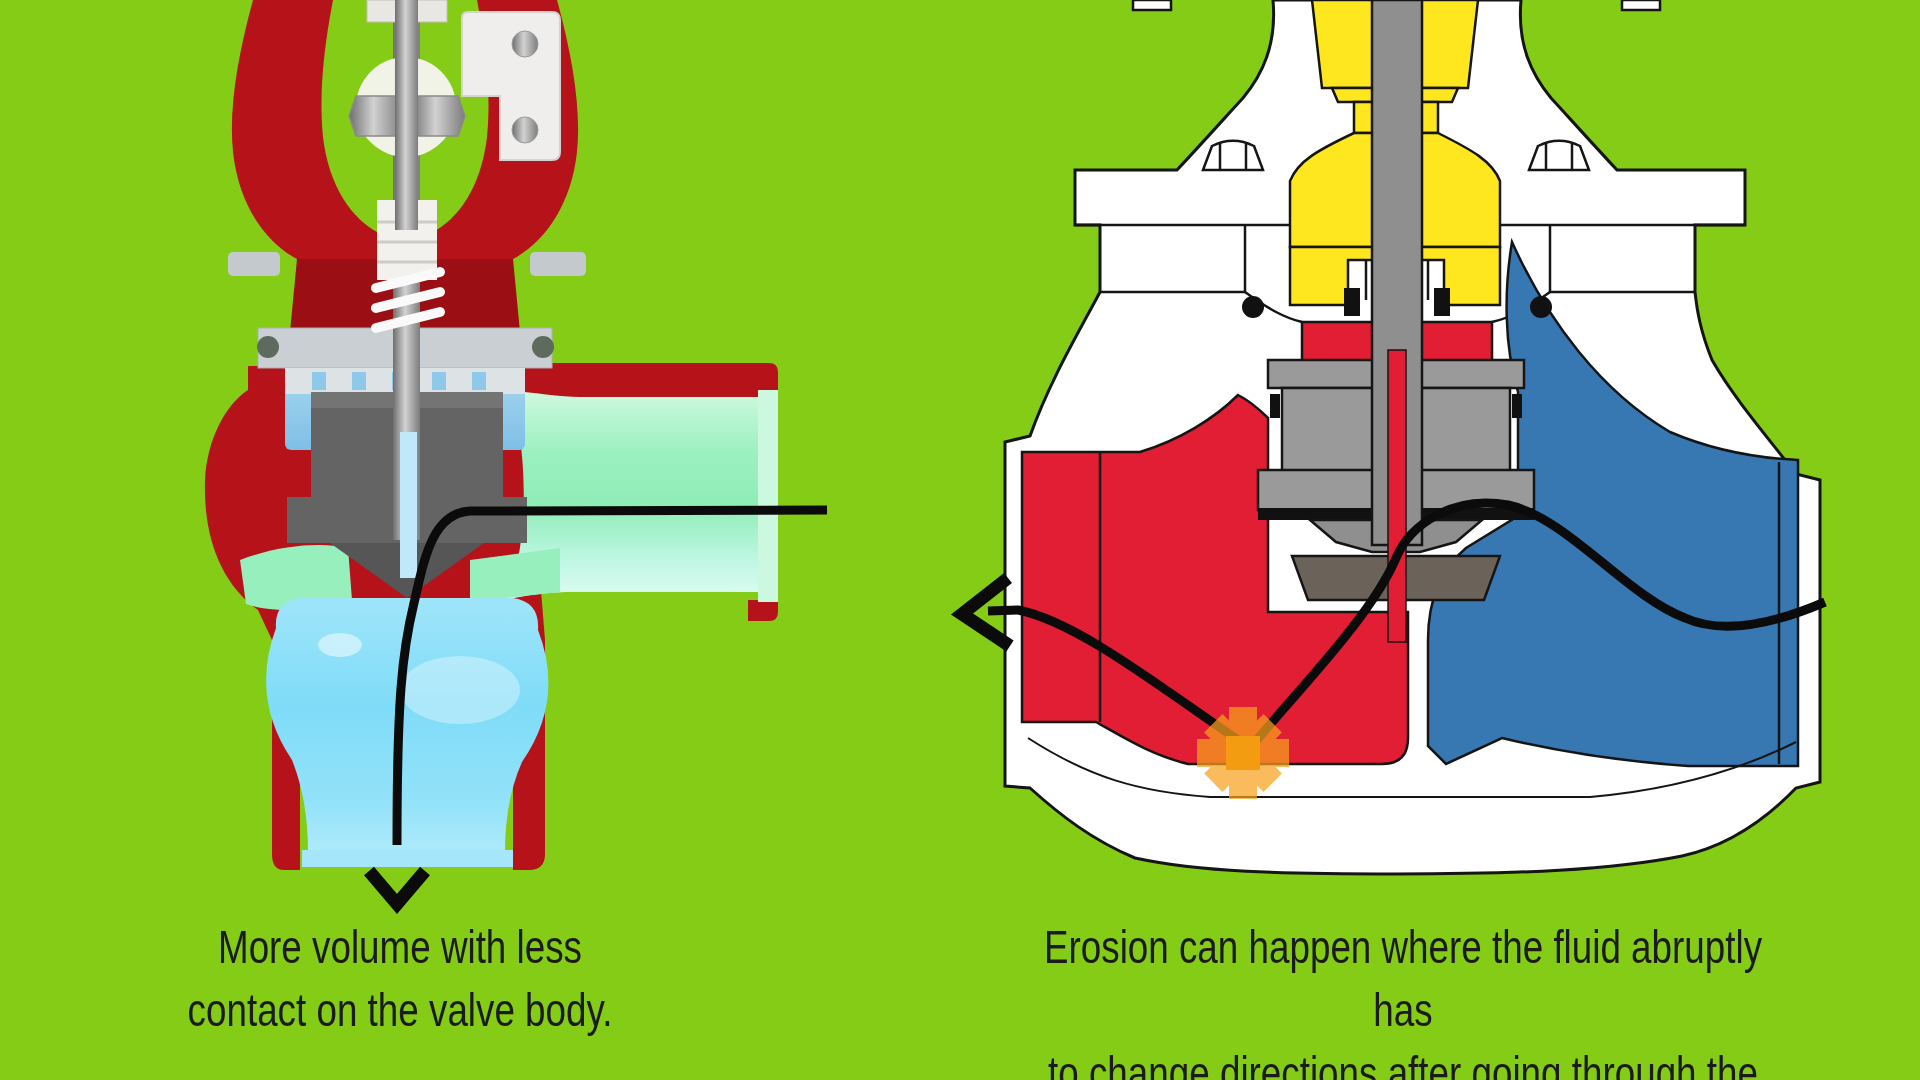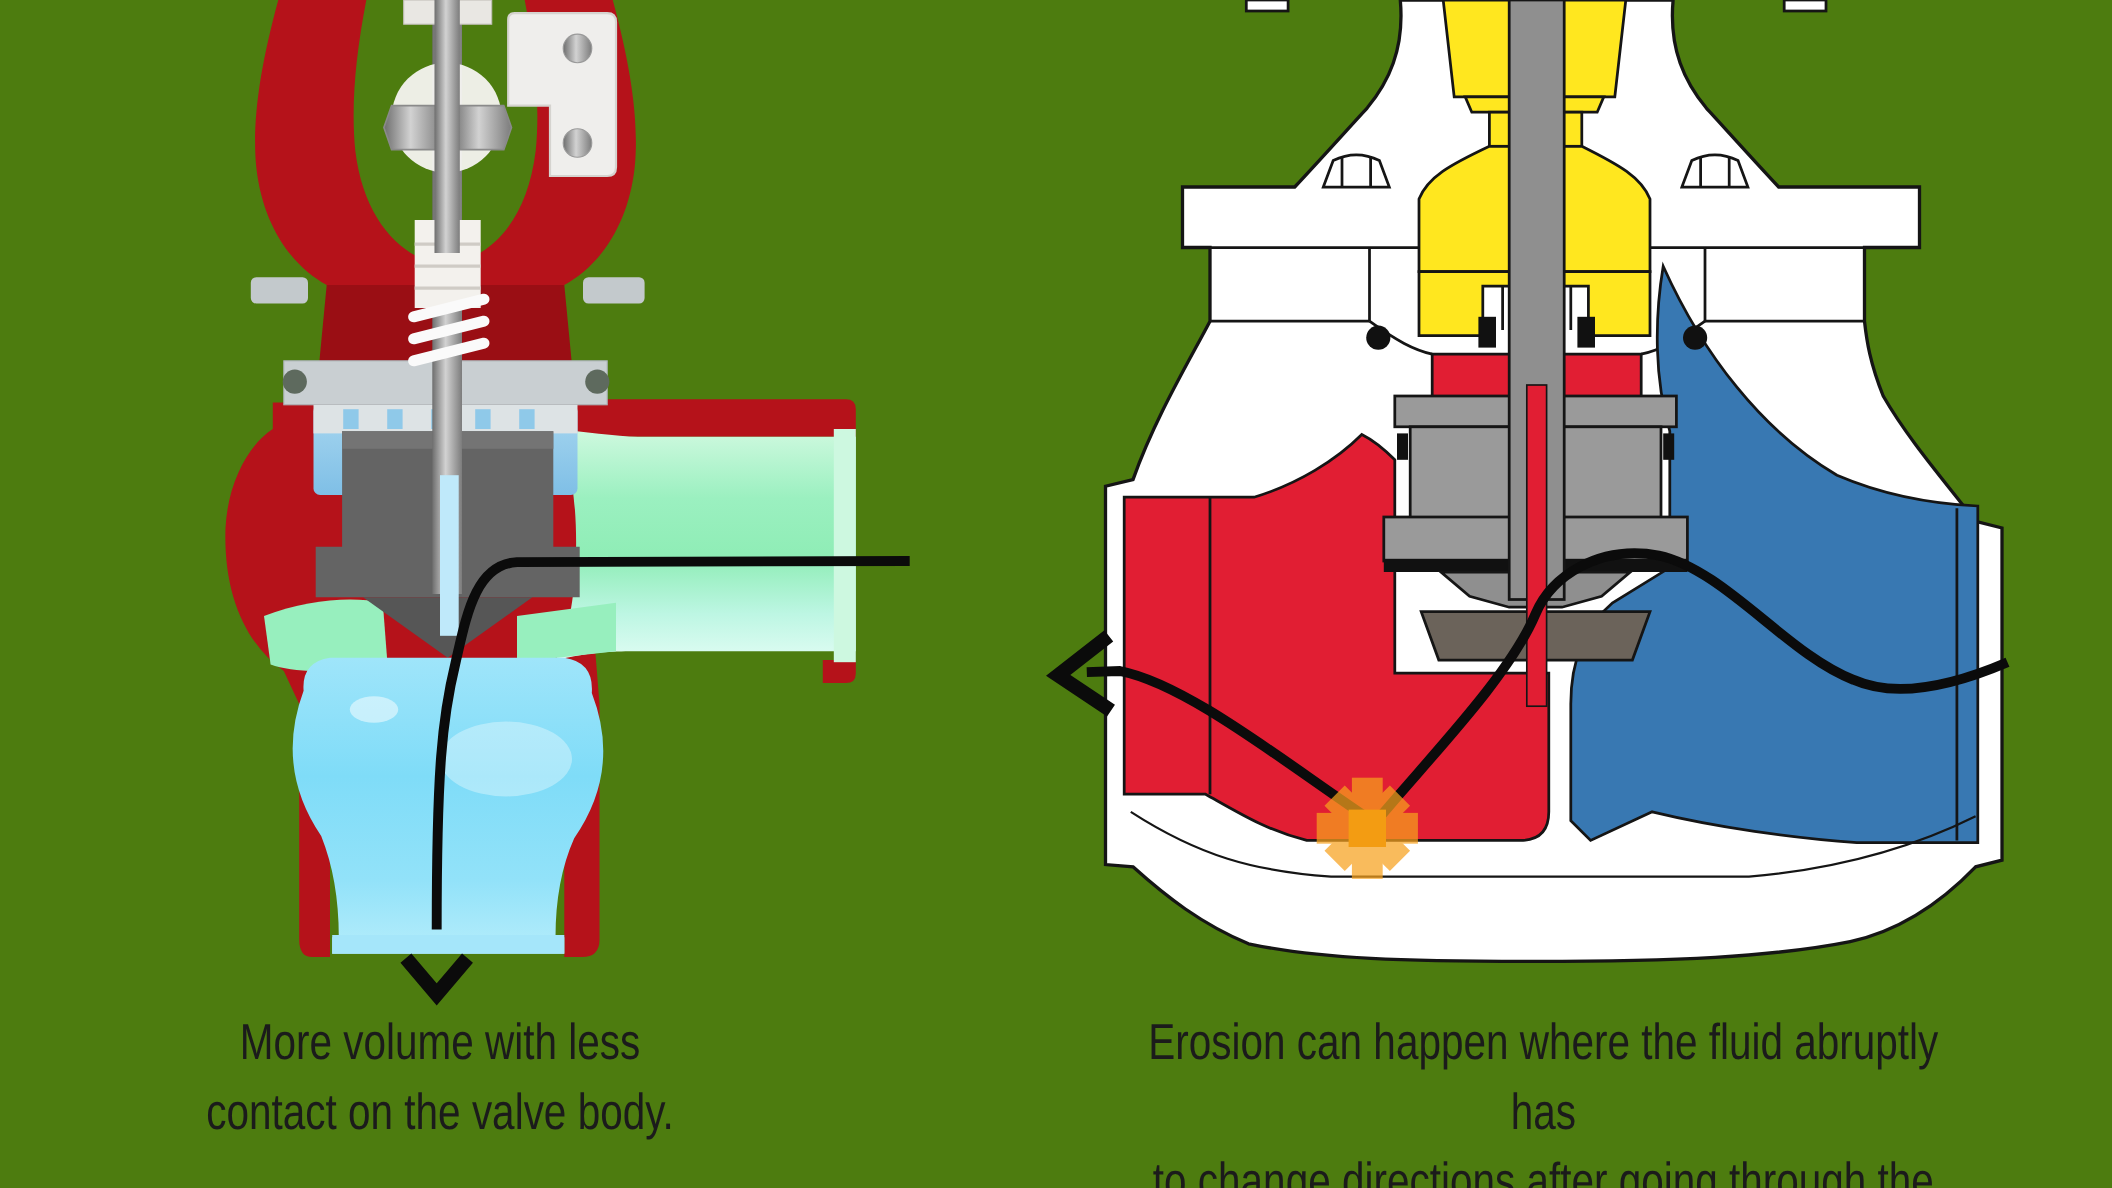--- a/index.html
+++ b/index.html
@@ -1,16 +1,16 @@
 <!DOCTYPE html>
 <html><head>
 <meta charset="utf-8">
 <style>
   html,body{margin:0;padding:0;background:#fff;width:1920px;height:1080px;overflow:hidden;}
-  .stage{position:relative;width:1920px;height:1080px;background:#4d7c0f;font-family:"Liberation Sans",sans-serif;}
+  .stage{position:relative;width:1920px;height:1080px;background:#84cc16;font-family:"Liberation Sans",sans-serif;}
   svg{position:absolute;left:0;top:0;}
   .caption{position:absolute;text-align:center;color:#1B1B1B;font-size:46px;line-height:63px;font-weight:400;transform:scaleX(0.8);}
   .caption-left{left:60px;top:916px;width:680px;}
   .caption-right{left:923px;top:916px;width:960px;}
 </style>
 </head>
 <body>
 
 <div class="stage">
 

